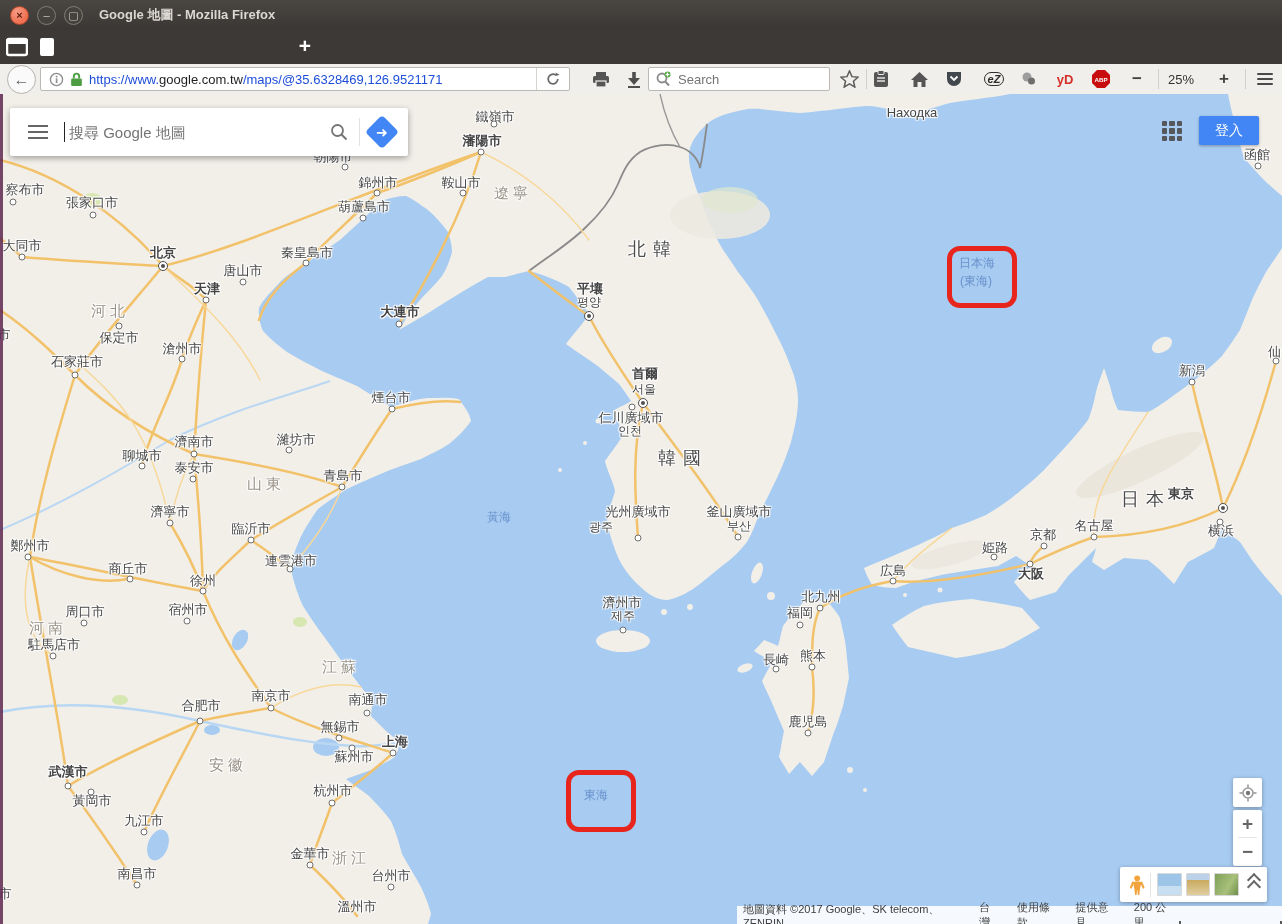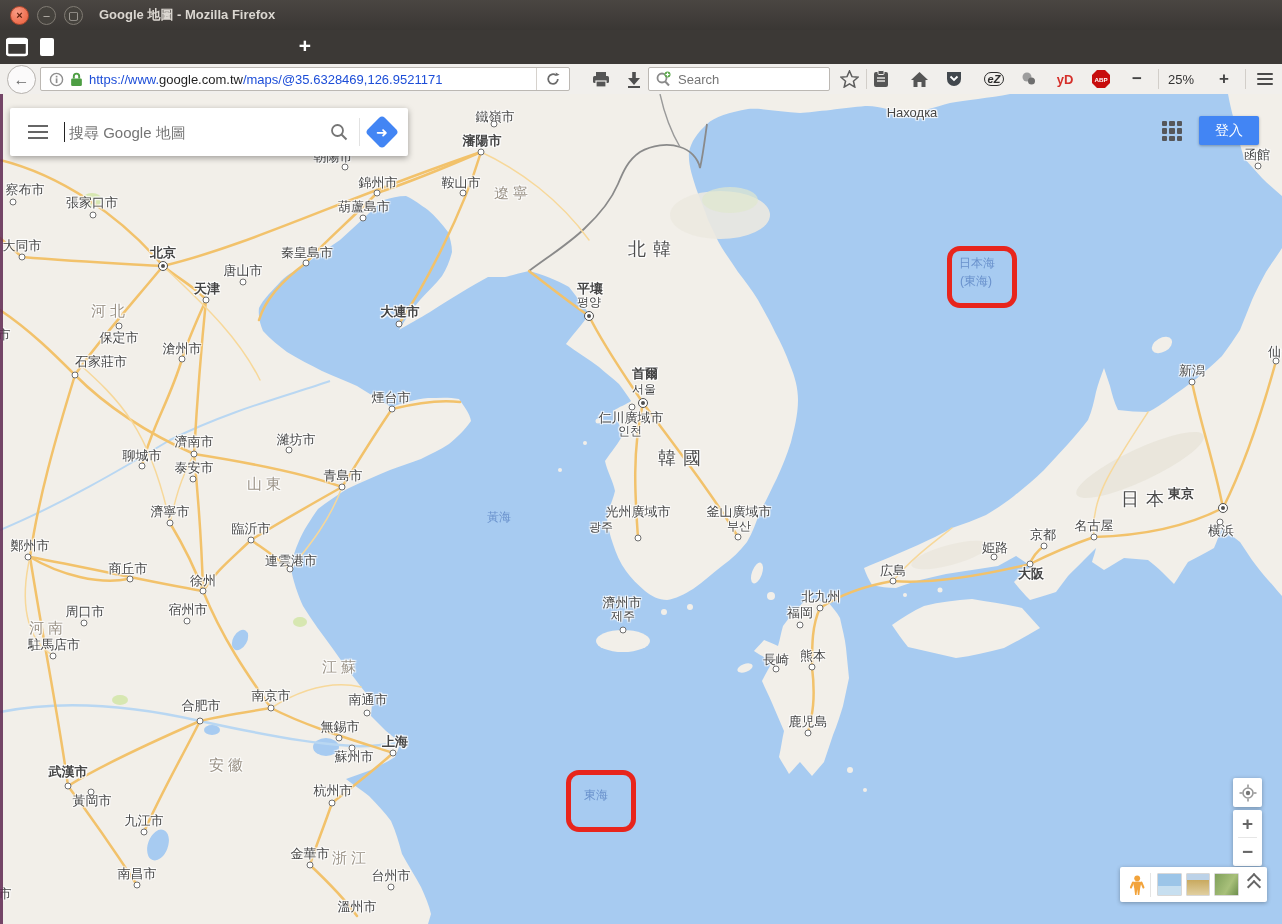--- a/index.html
+++ b/index.html
@@ -352,21 +352,21 @@
     <div id="map-labels">
         <div class="mlabel city" style="left: 25px; top: 96px;">察布市</div>
         <div class="mlabel city" style="left: 92px; top: 109px;">張家口市</div>
         <div class="mlabel city" style="left: 22px; top: 152px;">大同市</div>
         <div class="mlabel city b" style="left: 163px; top: 159px;">北京</div>
         <div class="mlabel city" style="left: 243px; top: 177px;">唐山市</div>
         <div class="mlabel city" style="left: 307px; top: 159px;">秦皇島市</div>
         <div class="mlabel city b" style="left: 207px; top: 195px;">天津</div>
         <div class="mlabel city" style="left: 119px; top: 244px;">保定市</div>
         <div class="mlabel city" style="left: 182px; top: 255px;">滄州市</div>
-        <div class="mlabel city" style="left: 77px; top: 268px; margin-left: 24px;">石家莊市</div>
+        <div class="mlabel city" style="left: 77px; top: 268px;">石家莊市</div>
         <div class="mlabel city" style="left: 4px; top: 241px;">市</div>
         <div class="mlabel city" style="left: 142px; top: 362px;">聊城市</div>
         <div class="mlabel city" style="left: 194px; top: 348px;">濟南市</div>
         <div class="mlabel city" style="left: 194px; top: 374px;">泰安市</div>
         <div class="mlabel city" style="left: 391px; top: 304px;">煙台市</div>
         <div class="mlabel city" style="left: 296px; top: 346px;">濰坊市</div>
         <div class="mlabel city" style="left: 343px; top: 382px;">青島市</div>
         <div class="mlabel city" style="left: 170px; top: 418px;">濟寧市</div>
         <div class="mlabel city" style="left: 251px; top: 435px;">臨沂市</div>
         <div class="mlabel city" style="left: 291px; top: 467px;">連雲港市</div>
@@ -573,14 +573,24 @@
     <span class="peg-div"></span>
     <span class="thumb t1"></span>
     <span class="thumb t2"></span>
     <span class="thumb t3"></span>
     <span class="chev">
         <i></i>
         <i></i>
       </span>
   </div>
 
+  <div class="attrib">
+    <span>地圖資料 ©2017 Google、SK telecom、ZENRIN</span>
+    <span>台灣</span>
+    <span>使用條款</span>
+    <span>提供意見</span>
+    <span style="display:flex;align-items:flex-end;gap:4px">
+      <span>200 公里</span>
+      <span class="scale"></span>
+    </span>
+  </div>
 
 </div>
 
 </body></html>

